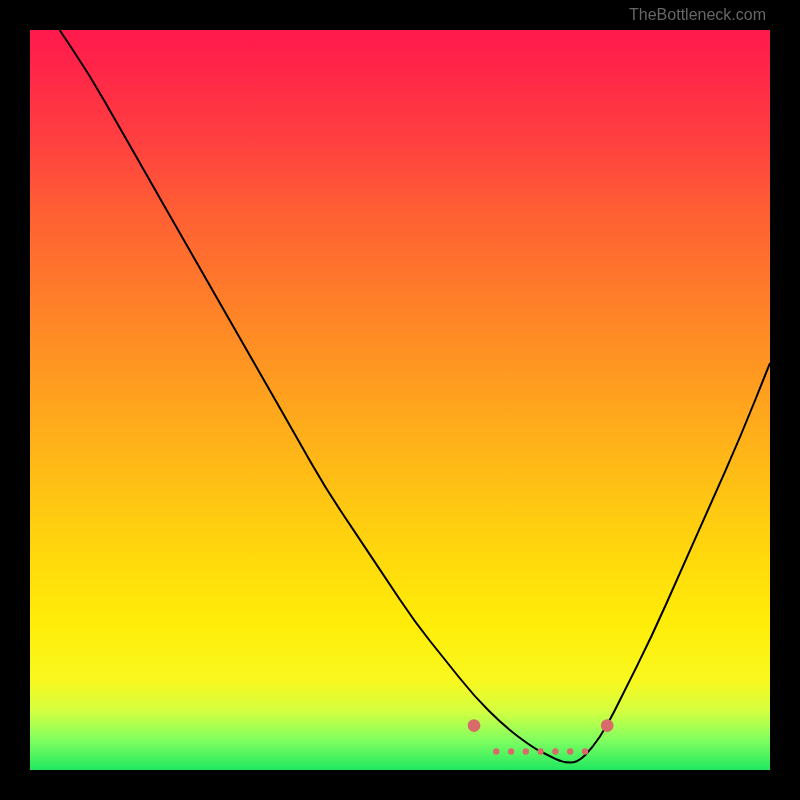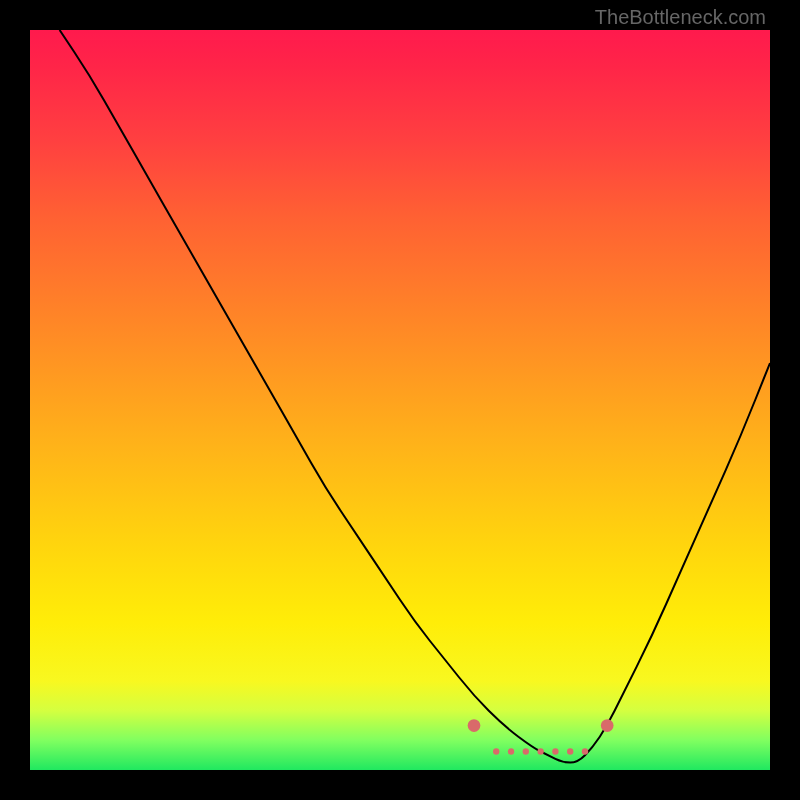--- a/index.html
+++ b/index.html
@@ -29,21 +29,21 @@
       #d4ff40 92%,
       #80ff60 96%,
       #20e860 100%
     );
   }
   .watermark {
     position: absolute;
     top: 6px;
     right: 34px;
     color: #666;
-    font-size: 20px;
+    font-size: 16px;
     font-weight: normal;
     z-index: 10;
   }
   .curve-layer {
     position: absolute;
     left: 30px; top: 30px;
     width: 740px; height: 740px;
     z-index: 5;
   }
   .markers-layer {

